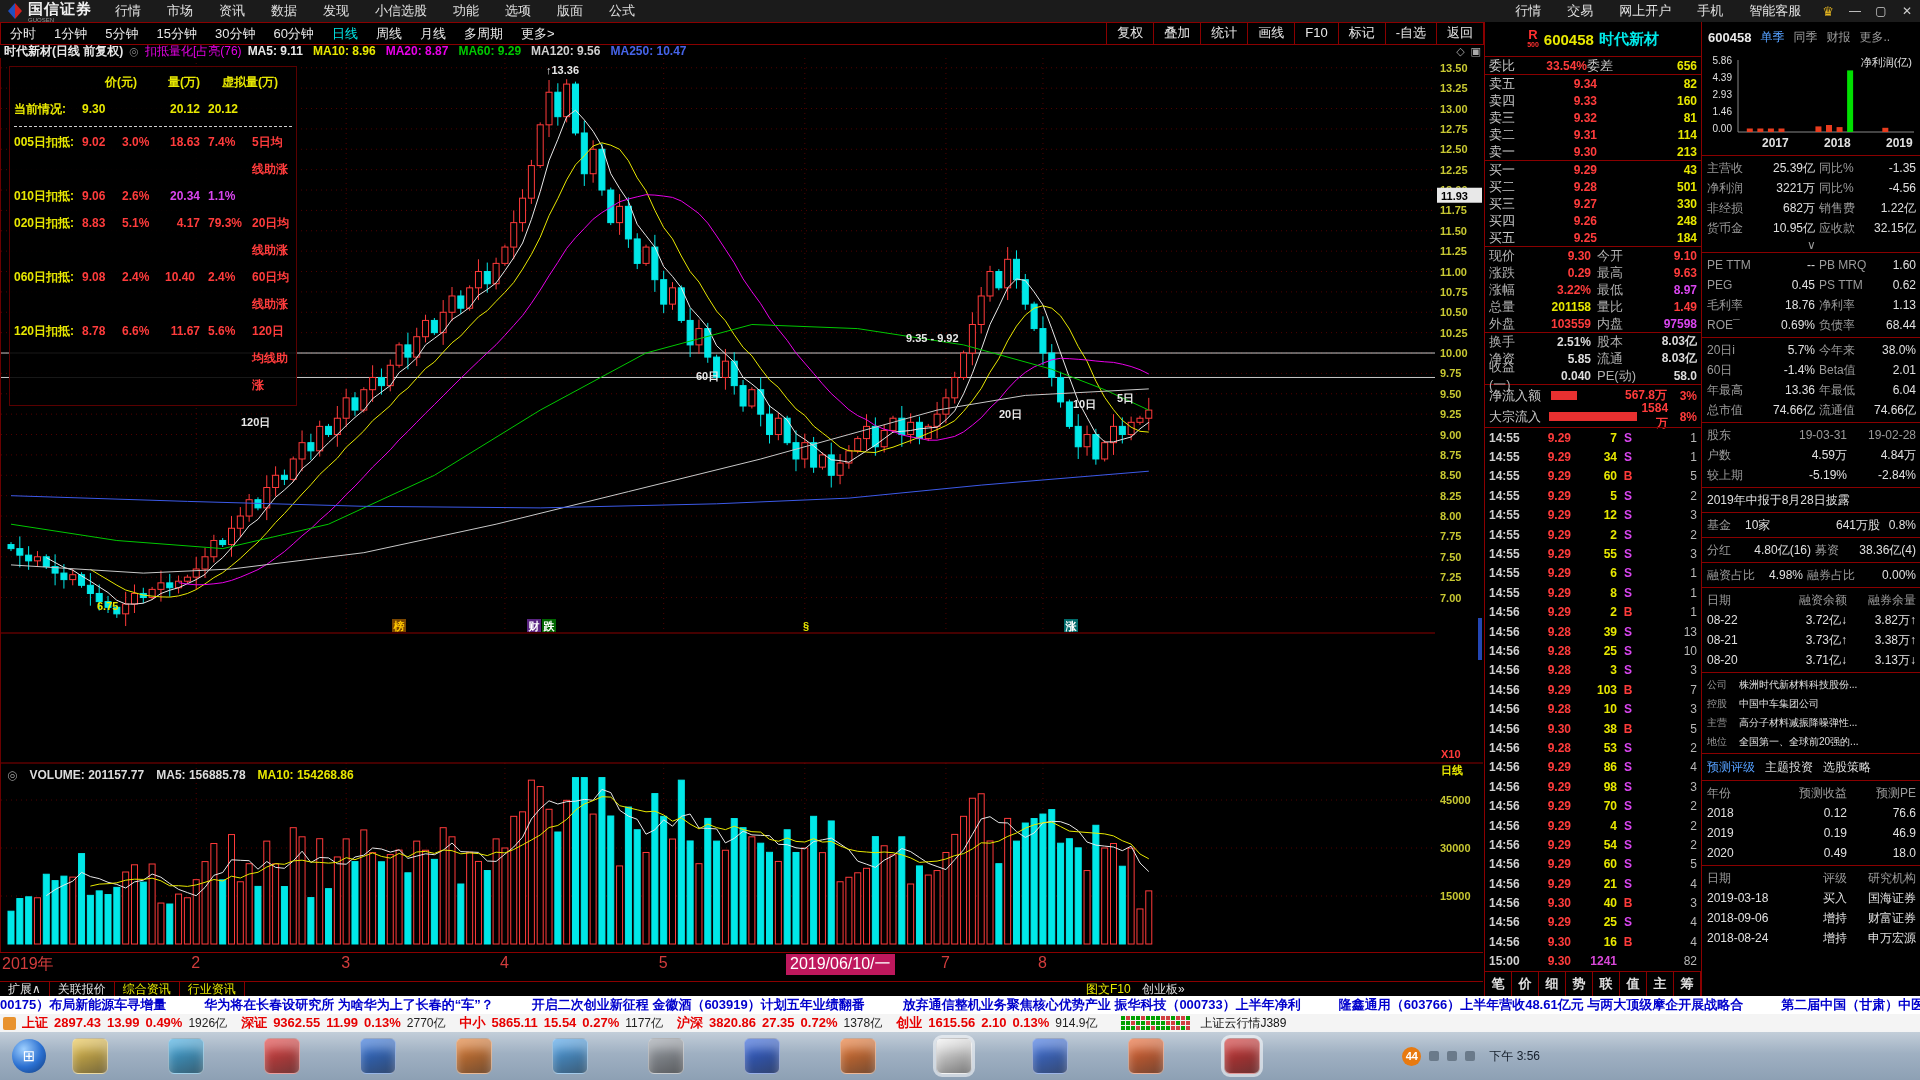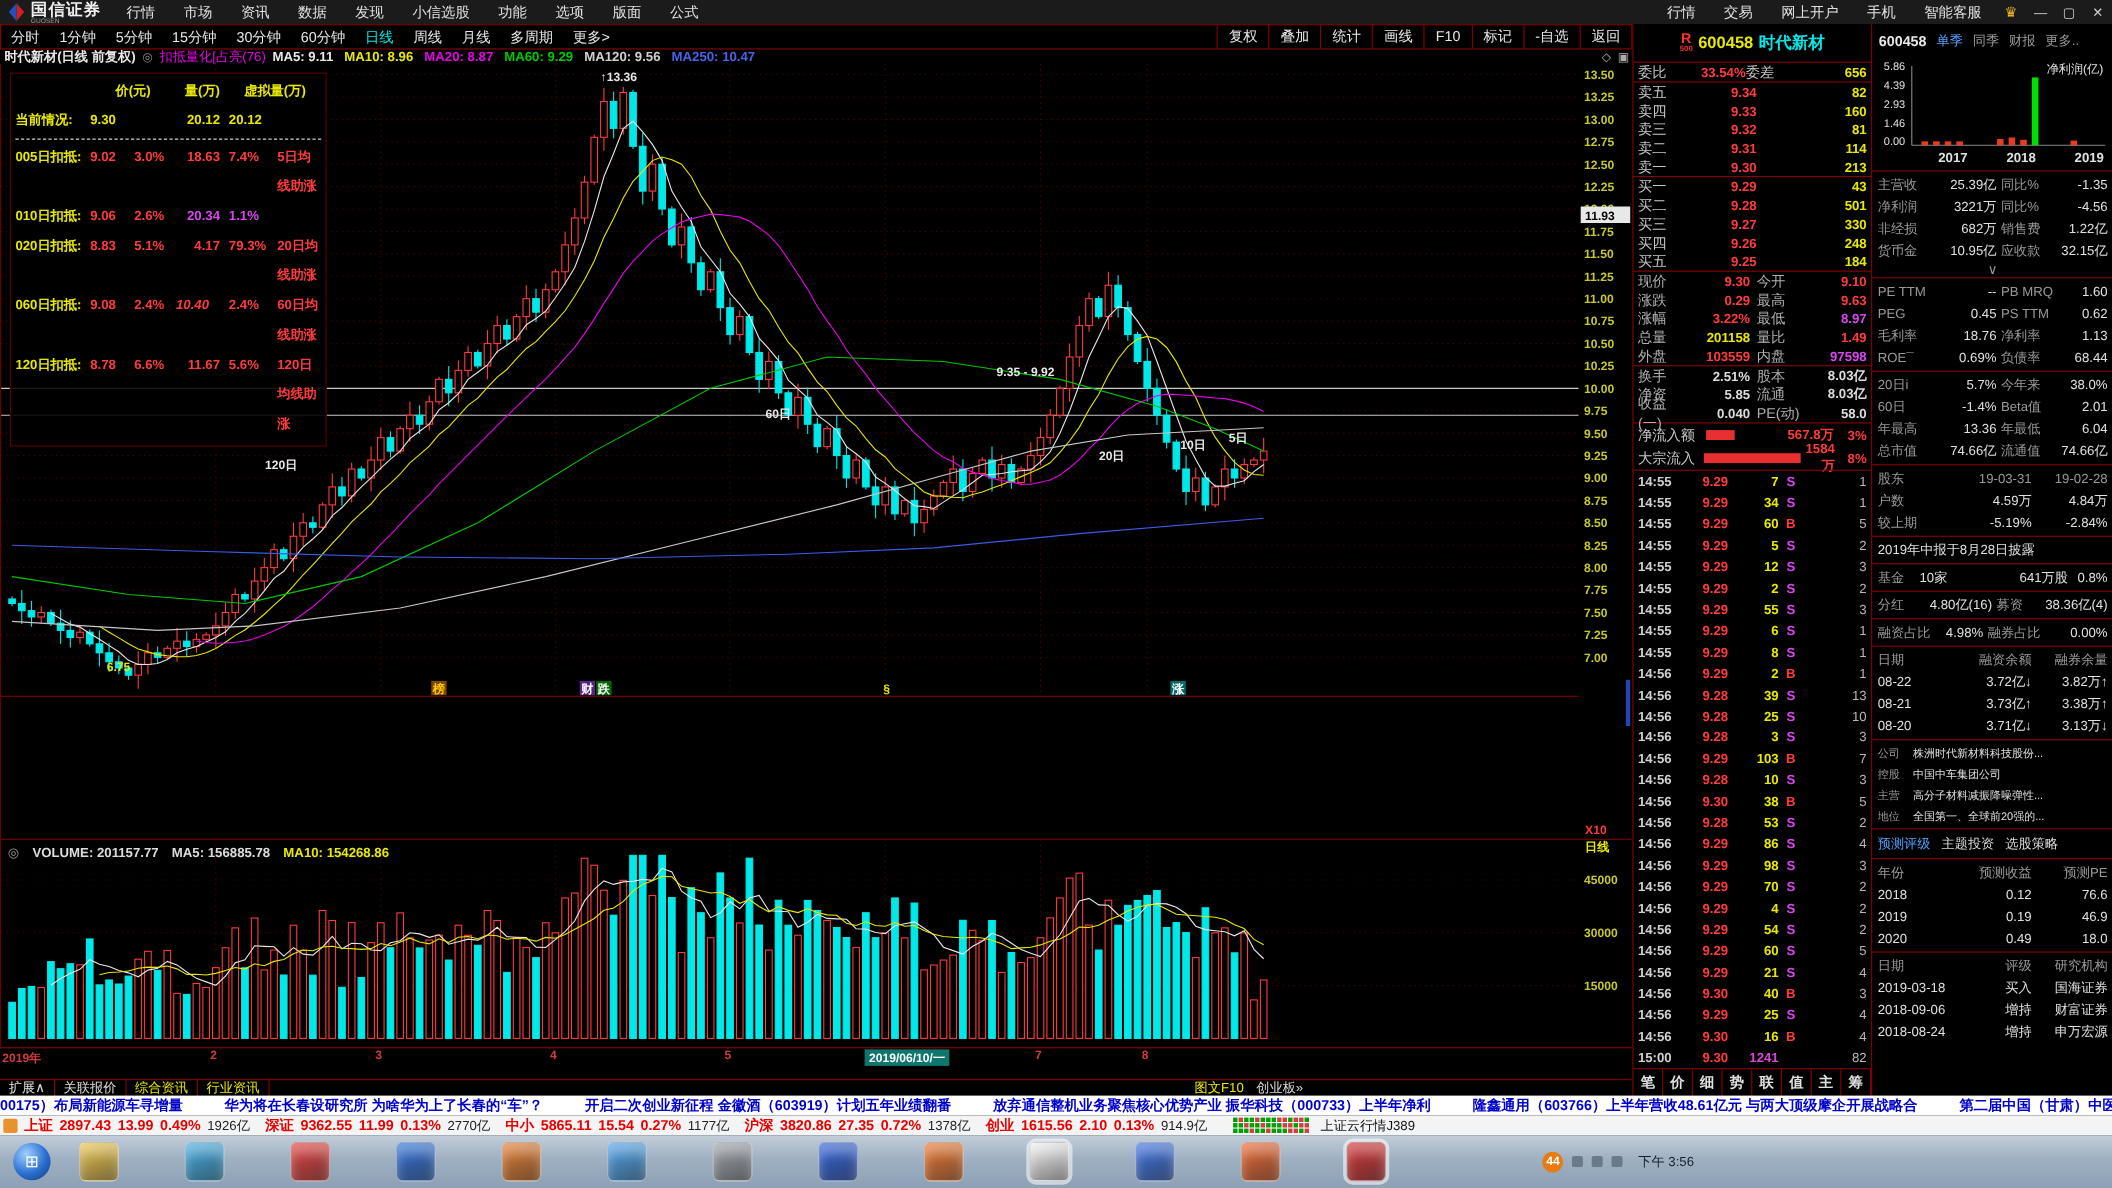--- a/index.html
+++ b/index.html
@@ -36,22 +36,22 @@
   .vol-legend{position:absolute;left:6px;top:710px;display:flex;gap:12px;font-weight:bold;font-size:12px;align-items:center;}
   .scrollthumb{position:absolute;left:1477px;top:560px;width:4px;height:42px;background:#2346b4;}
   
   .loverlay{position:absolute;left:8px;top:8px;width:278px;background:rgba(0,0,0,0.88);
             border:1px solid #5a0000;padding:2px 4px 6px 4px;font-weight:bold;font-size:12px;}
   .lo-grid{display:grid;grid-template-columns:68px 40px 38px 48px 44px 1fr;line-height:27px;}
   .lo-head span{color:#e8e800;}
   .lo-dash{border-bottom:1px dashed #cfcfcf;height:1px;margin:2px 0;}
   
   .dateaxis{position:absolute;left:0;top:952px;width:1483px;height:14px;border-top:1px solid #8a0000;background:#000;}
-  .dateaxis span{position:absolute;top:1px;color:#d23c3c;font-weight:bold;font-size:11px;}
-  .datesel{background:#0f766e;color:#fff !important;padding:0 4px;}
+  .dateaxis span{position:absolute;top:1px;color:#d23c3c;font-weight:normal;font-size:16px;}
+  .datesel{background:#be185d;color:#fff !important;padding:0 4px;}
   .tabsrow{position:absolute;left:0;height:15px;display:flex;background:#000;border-top:1px solid #8a0000;width:1483px;}
   .tabsrow .tab{padding:0 8px;border-right:1px solid #8a0000;line-height:14px;font-size:12px;color:#e0e0e0;}
   .tab.activec{color:#00e8e8;}
   .tab.hly{color:#e8e800;}
   .f10link{position:absolute;left:1086px;top:0;line-height:14px;font-size:12px;}
   
   .panel1{position:absolute;left:1484px;top:22px;width:216px;height:974px;border-left:1px solid #8a0000;
           background:#000;display:flex;flex-direction:column;font-weight:bold;}
   .p1head{height:34px;display:flex;align-items:center;justify-content:center;gap:5px;border-bottom:1px solid #8a0000;}
   .rstack{color:#ff3030;line-height:9px;text-align:center;}
@@ -740,21 +740,21 @@
             <span class="cr">8.83</span>
             <span class="cr">5.1%</span>
             <span class="cr" style="text-align: right; padding-right: 8px;">4.17</span>
             <span class="cr">79.3%</span>
             <span class="cr">20日均线助涨</span>
           </div>
           <div class="lo-grid">
             <span class="cy">060日扣抵:</span>
             <span class="cr">9.08</span>
             <span class="cr">2.4%</span>
-            <span class="cr" style="text-align: left; padding-right: 8px; font-style: italic;">10.40</span>
+            <span class="cr" style="text-align: center; padding-right: 8px;">10.40</span>
             <span class="cr">2.4%</span>
             <span class="cr">60日均线助涨</span>
           </div>
           <div class="lo-grid">
             <span class="cy">120日扣抵:</span>
             <span class="cr">8.78</span>
             <span class="cr">6.6%</span>
             <span class="cr" style="text-align: right; padding-right: 8px;">11.67</span>
             <span class="cr">5.6%</span>
             <span class="cr">120日均线助涨</span>

